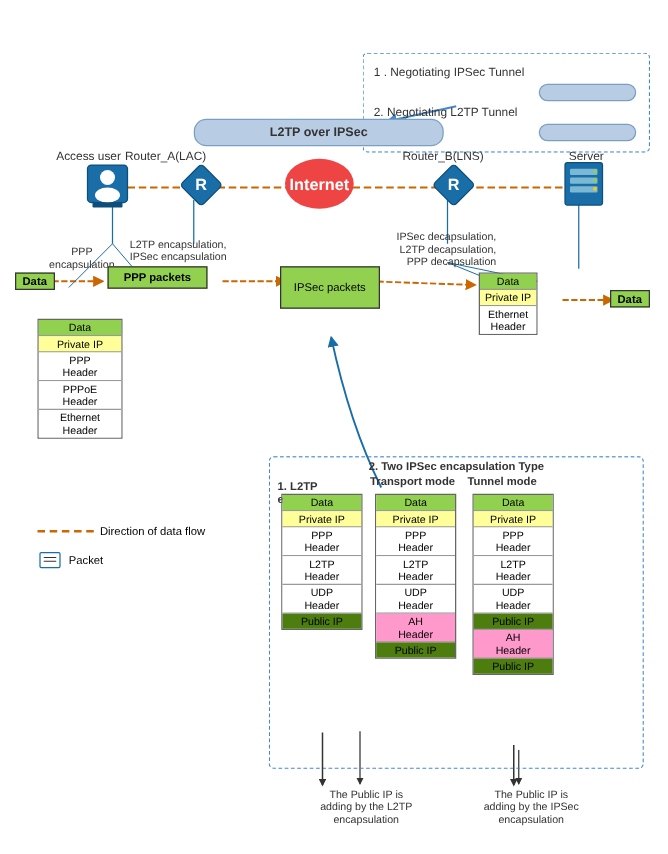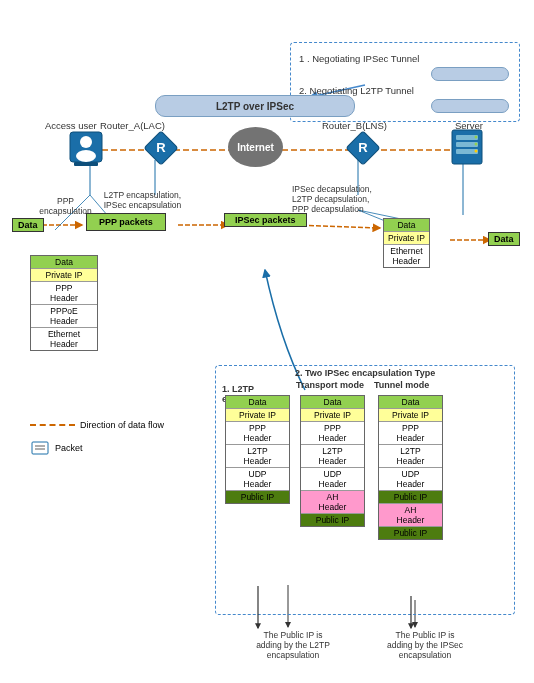--- a/index.html
+++ b/index.html
@@ -69,27 +69,27 @@
       color: #333;
     }
 
     
     .internet-circle {
       position: absolute;
       top: 127px;
       left: 228px;
       width: 55px;
       height: 40px;
-      background: #737373;
+      background: #ef4444;
       border-radius: 50%;
       display: flex;
       align-items: center;
       justify-content: center;
       color: white;
-      font-size: 10px;
+      font-size: 13px;
       font-weight: bold;
       text-align: center;
     }
 
     
     .data-packet {
       border: 1.5px solid #333;
       background: #92d050;
       padding: 1px 5px;
       font-size: 9px;
@@ -235,32 +235,32 @@
       <rect x="6" y="14" width="22" height="5" rx="1" fill="#7ab8d4"></rect>
       <rect x="6" y="21" width="22" height="5" rx="1" fill="#7ab8d4"></rect>
       <circle cx="26" cy="9" r="1.5" fill="#92d050"></circle>
       <circle cx="26" cy="16" r="1.5" fill="#92d050"></circle>
       <circle cx="26" cy="23" r="1.5" fill="#ffcc00"></circle>
     </svg>
   </div>
 
   <div style="position:absolute; left:38px; top:196px; font-size:8.5px; color:#333; text-align:center; width:55px;">PPP<br>encapsulation</div>
   <div style="position:absolute; left:100px; top:190px; font-size:8.5px; color:#333; text-align:center; width:85px;">L2TP encapsulation,<br>IPSec encapsulation</div>
-  <div style="position:absolute; left:292px; top:184px; font-size:8.5px; color:#333; text-align:left; width:105px;">IPSec decapsulation,<br>L2TP decapsulation,<br>PPP decapsulation</div>
+  <div style="position:absolute; left:292px; top:184px; font-size:8.5px; color:#333; text-align:right; width:105px;">IPSec decapsulation,<br>L2TP decapsulation,<br>PPP decapsulation</div>
 
   <div style="position:absolute; left:12px; top:218px;">
     <div class="data-packet">Data</div>
   </div>
 
   <div style="position:absolute; left:86px; top:213px;">
     <div style="background:#92d050; border:1.5px solid #333; padding:3px 12px; font-size:9px; font-weight:bold; text-align:center;">PPP packets</div>
   </div>
 
   <div style="position:absolute; left:224px; top:213px;">
-    <div style="background:#92d050; border:1.5px solid #333; padding:1px 10px; font-size:9px; font-weight:bold; text-align:left;">IPSec packets</div>
+    <div style="background:#92d050; border:1.5px solid #333; padding:11px 10px; font-size:9px; font-weight:normal; text-align:left;">IPSec packets</div>
   </div>
 
   <div style="position:absolute; left:383px; top:218px;">
     <div class="packet-stack">
       <div class="packet-row green-bg">Data</div>
       <div class="packet-row yellow-bg">Private IP</div>
       <div class="packet-row white-bg">Ethernet<br>Header</div>
     </div>
   </div>
 

